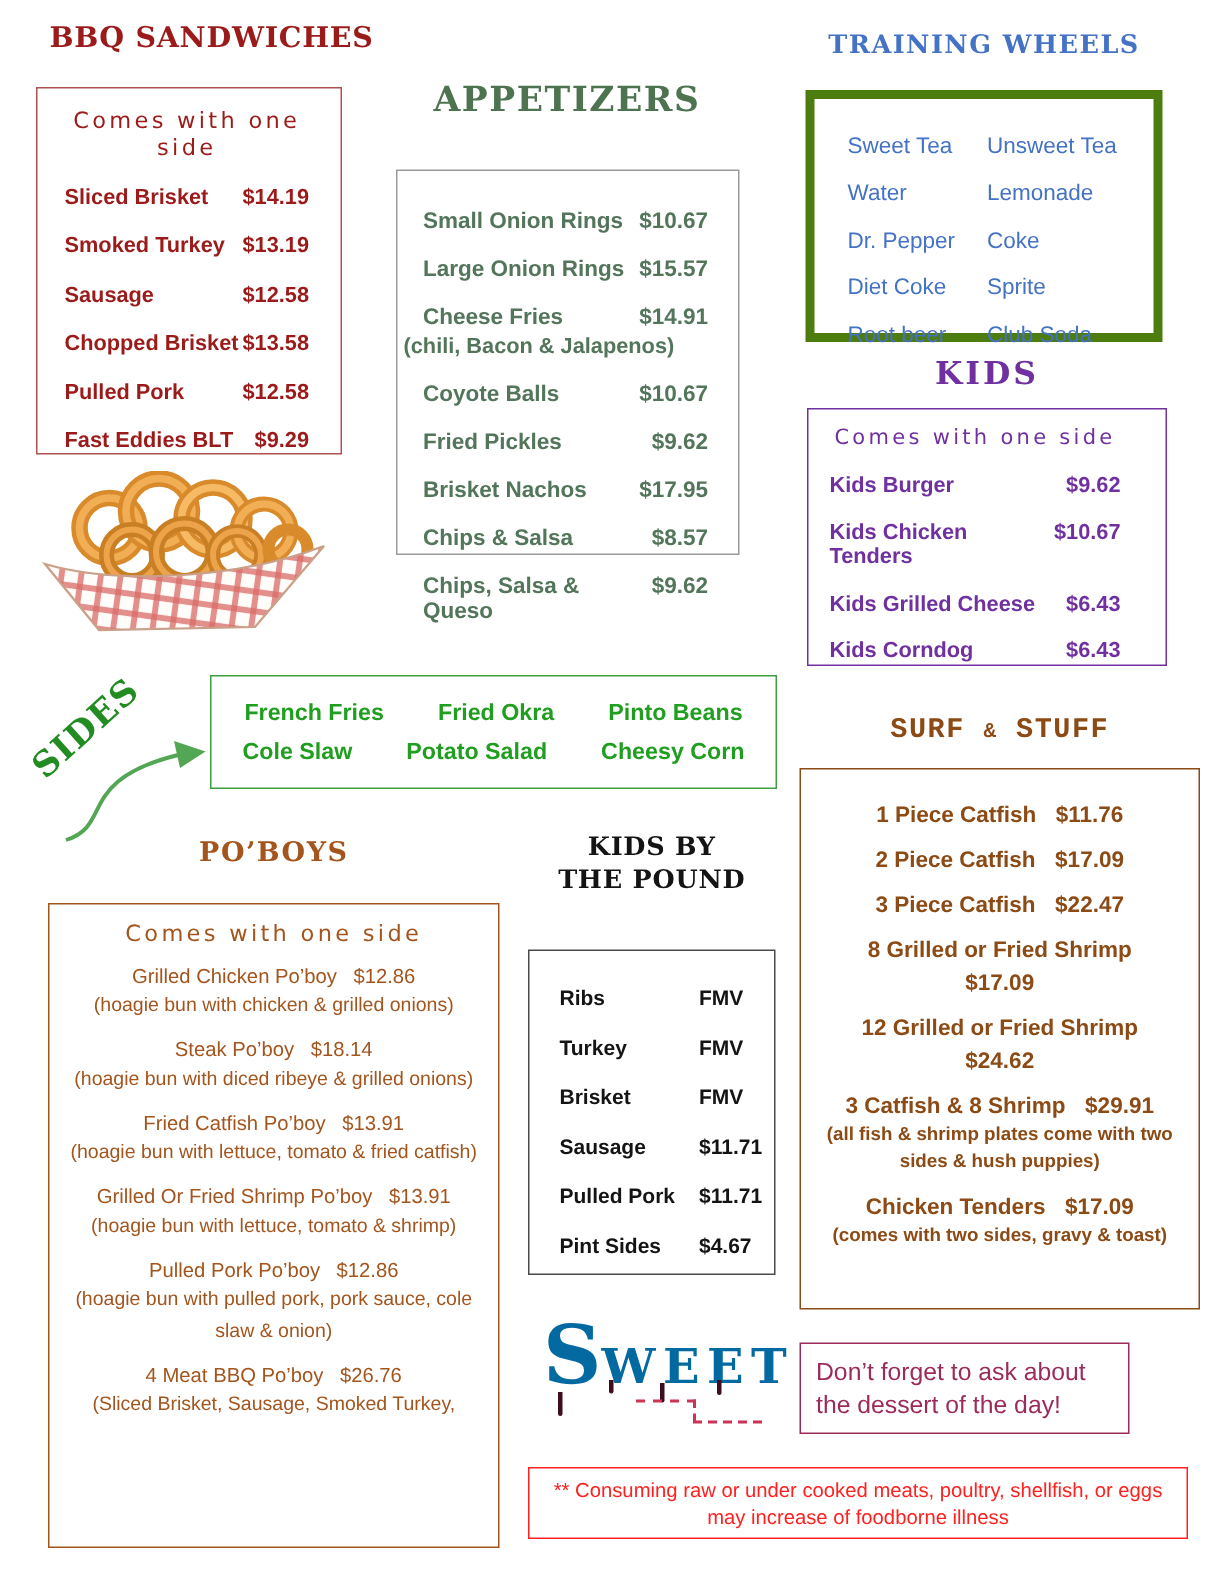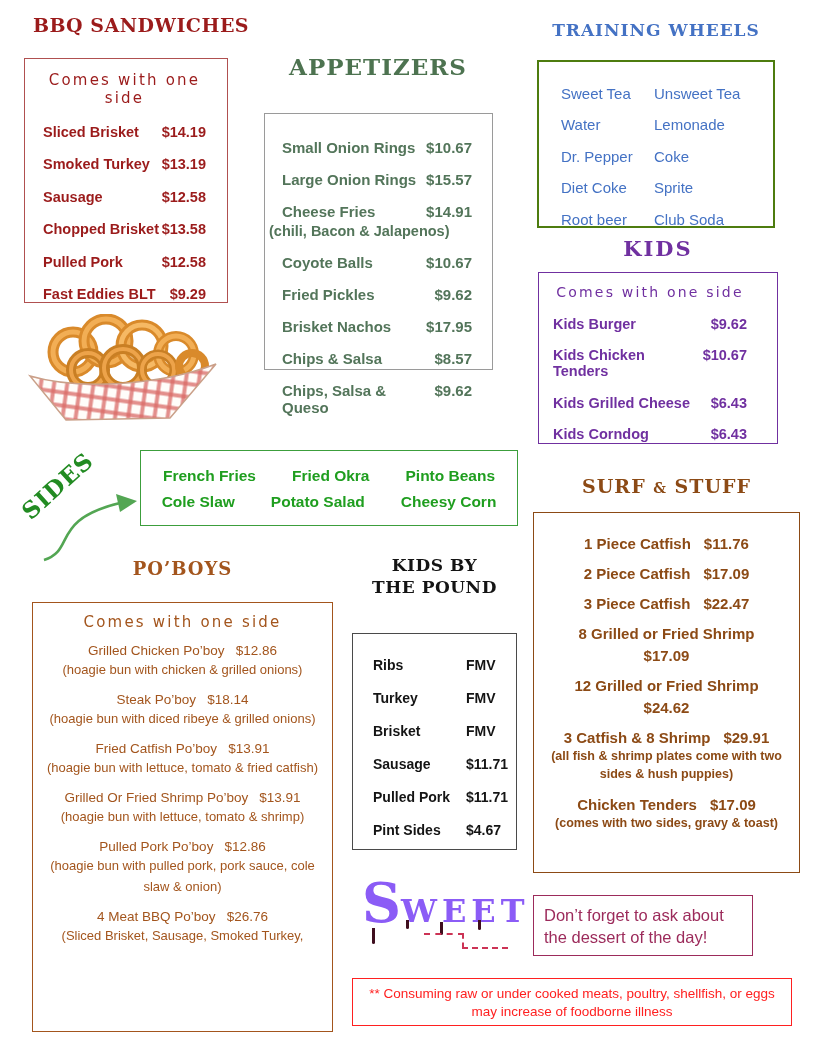--- a/index.html
+++ b/index.html
@@ -27,21 +27,21 @@
   .onion-img { position:absolute; left:18px; top:314px; }
 
   
   .app-h { left:262px; top:53px; width:232px; font-size:23px; color:#4d7350; letter-spacing:1px; }
   .app-box { left:264px; top:113px; width:229px; height:257px; border:1px solid #9a9a9a; padding:10px 20px 0 17px; }
   .app-box .row { color:#53755a; font-size:15px; margin-top:15px; }
   .app-note { color:#53755a; font-size:14.5px; font-weight:bold; margin:3px 0 0 -13px; }
 
   
   .tw-h { left:537px; top:20px; width:238px; font-size:17px; color:#4472c4; letter-spacing:1px; }
-  .tw-box { left:537px; top:60px; width:238px; height:168px; border:2px solid #4d7c0f; padding:8px 0 0 22px; }
+  .tw-box { left:537px; top:60px; width:238px; height:168px; border:6px solid #4d7c0f; padding:8px 0 0 22px; }
   .tw-row { display:grid; grid-template-columns:93px auto; color:#4472c4; font-size:15px; margin-top:14.5px; }
 
   
   .kids-h { left:538px; top:236px; width:240px; font-size:21px; color:#7030a0; letter-spacing:2px; }
   .kids-box { left:538px; top:272px; width:240px; height:172px; border:1px solid #7030a0; padding:11px 30px 0 14px; }
   .kids-sub { color:#7030a0; font-size:14px; margin-bottom:5px; }
   .kids-box .row { color:#7030a0; font-size:14.5px; margin-top:15.5px; }
 
   
   .sides-label { position:absolute; left:14px; top:472px; font-family:"DejaVu Serif", serif;
@@ -58,32 +58,32 @@
   .pb-name { font-size:13.5px; }
   .pb-name .pr2 { margin-left:11px; }
   .pb-desc { font-size:13px; line-height:21px; margin-top:1px; }
 
   
   .meat-h { left:352px; top:554px; width:165px; font-size:17px; color:#141414; line-height:22px; white-space:normal; }
   .meat-box { left:352px; top:633px; width:165px; height:217px; border:1.5px solid #4a4a4a; padding:6px 0 0 20px; }
   .meat-row { display:grid; grid-template-columns:93px auto; color:#141414; font-weight:bold; font-size:14px; margin-top:17px; }
 
   
-  .surf-h { left:533px; top:475px; width:267px; font-size:19px; color:#8c4a15; letter-spacing:1px; }
+  .surf-h { left:533px; top:475px; width:267px; font-size:19px; color:#8c4a15; letter-spacing:1px;font-family:Liberation Mono, monospace; }
   .surf-h .amp { font-size:14px; }
   .surf-box { left:533px; top:512px; width:267px; height:361px; border:1.5px solid #8c4a15; padding:9px 8px 0 8px; }
   .s-item { text-align:center; color:#8c4a15; font-weight:bold; }
   .s-name { font-size:15px; margin-top:13px; }
   .s-name .s-ip { margin-left:13px; }
   .s-price { font-size:15px; margin-top:5px; }
   .s-note { font-size:12.5px; line-height:18px; margin-top:1px; }
 
   
   .sweet { position:absolute; left:362px; top:876px; width:150px; height:85px;
-    font-family:"DejaVu Serif", serif; font-weight:bold; color:#8b5cf6; }
+    font-family:"DejaVu Serif", serif; font-weight:bold; color:#0369a1; }
   .sweet-s { font-size:54px; line-height:54px; }
   .sweet-rest { font-size:32px; letter-spacing:5px; }
   .drip { position:absolute; width:3px; background:#3f0e1e; border-radius:0 0 3px 3px; }
   .dash { position:absolute; }
   .dash-h { border-top:2px dashed #cc3355; }
   .dash-v { border-left:2px dashed #cc3355; }
 
   
   .dessert-box { left:533px; top:895px; width:220px; height:61px; border:1px solid #9c2b5b; padding:8px 10px; }
   .dessert-text { color:#9c2b5b; font-size:16.5px; line-height:22px; }

